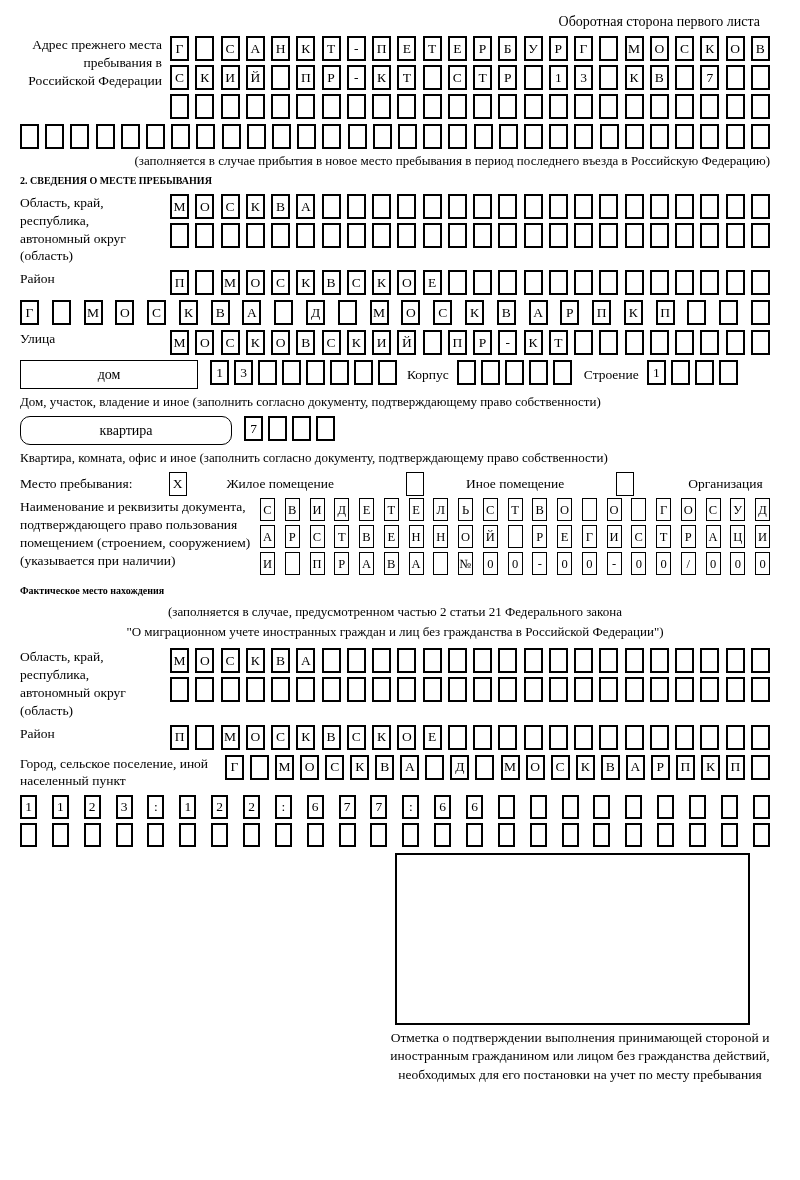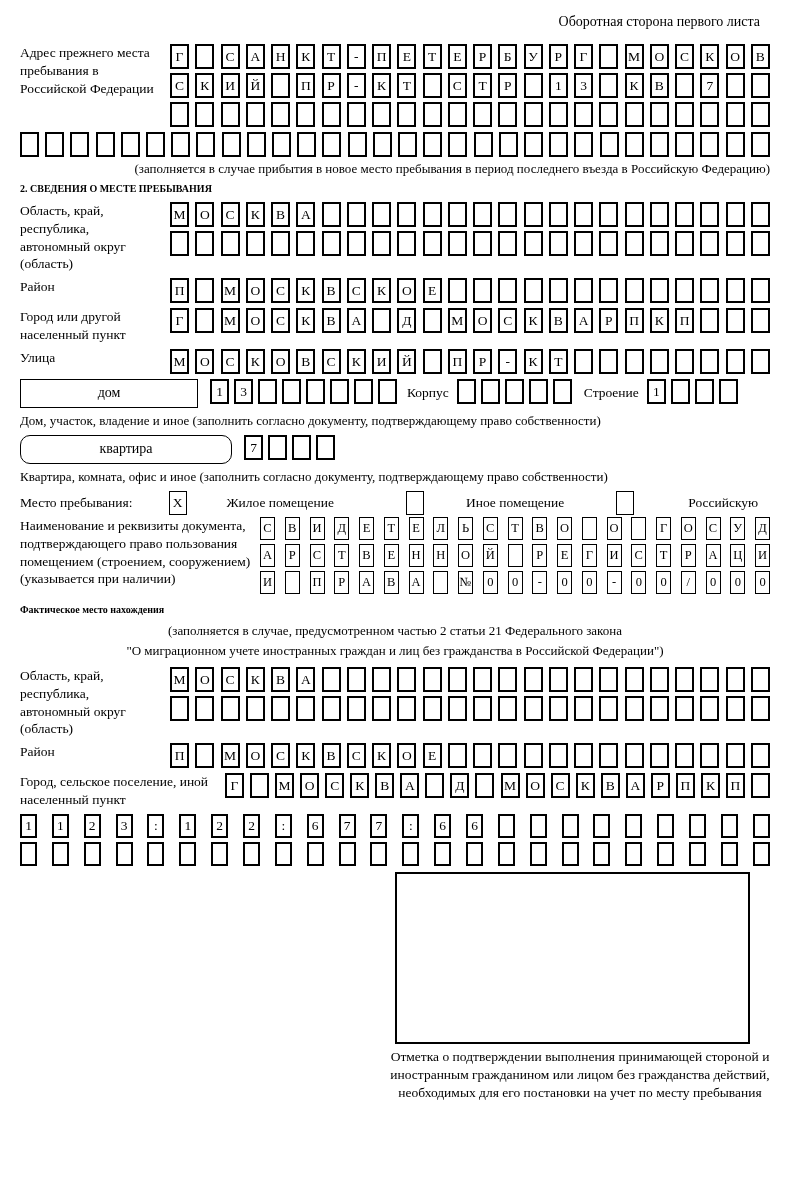--- a/index.html
+++ b/index.html
@@ -29,21 +29,21 @@
   .labelbox.kv{width:212px;margin-right:12px;border-radius:10px;}
   .inline-lab{font-size:13.5px;align-self:center;white-space:nowrap;}
   .stay-row{display:flex;align-items:center;font-size:13.5px;margin:6px 0 2px 0;gap:28px;}
   .cbx{flex:none;width:18px;height:24px;border:1.8px solid #000;box-sizing:border-box;
        display:flex;align-items:center;justify-content:center;font-size:13.5px;}
   .stay-note{font-size:13px;padding-left:212px;margin-bottom:8px;}
   .center-cap{font-size:13px;text-align:center;margin:0 0 4px 0;}
   .stamp-box{width:355px;height:172px;border:2px solid #000;box-sizing:border-box;
              margin:6px 0 4px 375px;}
   .stamp-cap{margin-left:350px;width:420px;text-align:center;font-size:13.5px;line-height:1.35;}
-  .mt6{margin-top:14px;}
+  .mt6{margin-top:6px;text-align:right;}
 </style>
 </head>
 <body>
 
 <div class="page">
 
   <div class="note-right">Оборотная сторона первого листа</div>
 
   <div class="frow mt6">
     <div class="flabel w150">Адрес прежнего места пребывания в Российской Федерации</div>
@@ -248,21 +248,20 @@
           <span class="cell"></span>
           <span class="cell"></span>
           <span class="cell"></span>
           <span class="cell"></span>
           <span class="cell"></span>
         </div>
     </div>
   </div>
 
   <div class="frow">
-    <div class="flabel w150">Город или другой населенный пункт</div>
     <div class="colcells">
       <div class="cells">
           <span class="cell">Г</span>
           <span class="cell"></span>
           <span class="cell">М</span>
           <span class="cell">О</span>
           <span class="cell">С</span>
           <span class="cell">К</span>
           <span class="cell">В</span>
           <span class="cell">А</span>
@@ -359,21 +358,21 @@
   </div>
   <div class="caption">Квартира, комната, офис и иное (заполнить согласно документу, подтверждающему право собственности)</div>
 
   <div class="stay-row">
     <span>Место пребывания:</span>
     <span class="cbx" style="margin:0 12px 0 8px;">X</span>
     <span>Жилое помещение</span>
     <span class="cbx" style="margin:0 14px 0 44px;"></span>
     <span>Иное помещение</span>
     <span class="cbx" style="margin:0 26px 0 24px;"></span>
-    <span>Российскую</span>
+    <span>Организация</span>
   </div>
 
   <div class="frow">
     <div class="flabel w240">Наименование и реквизиты документа, подтверждающего право пользования помещением (строением, сооружением) (указывается при наличии)</div>
     <div class="colcells">
       <div class="cells">
           <span class="cell sm">С</span>
           <span class="cell sm">В</span>
           <span class="cell sm">И</span>
           <span class="cell sm">Д</span>

